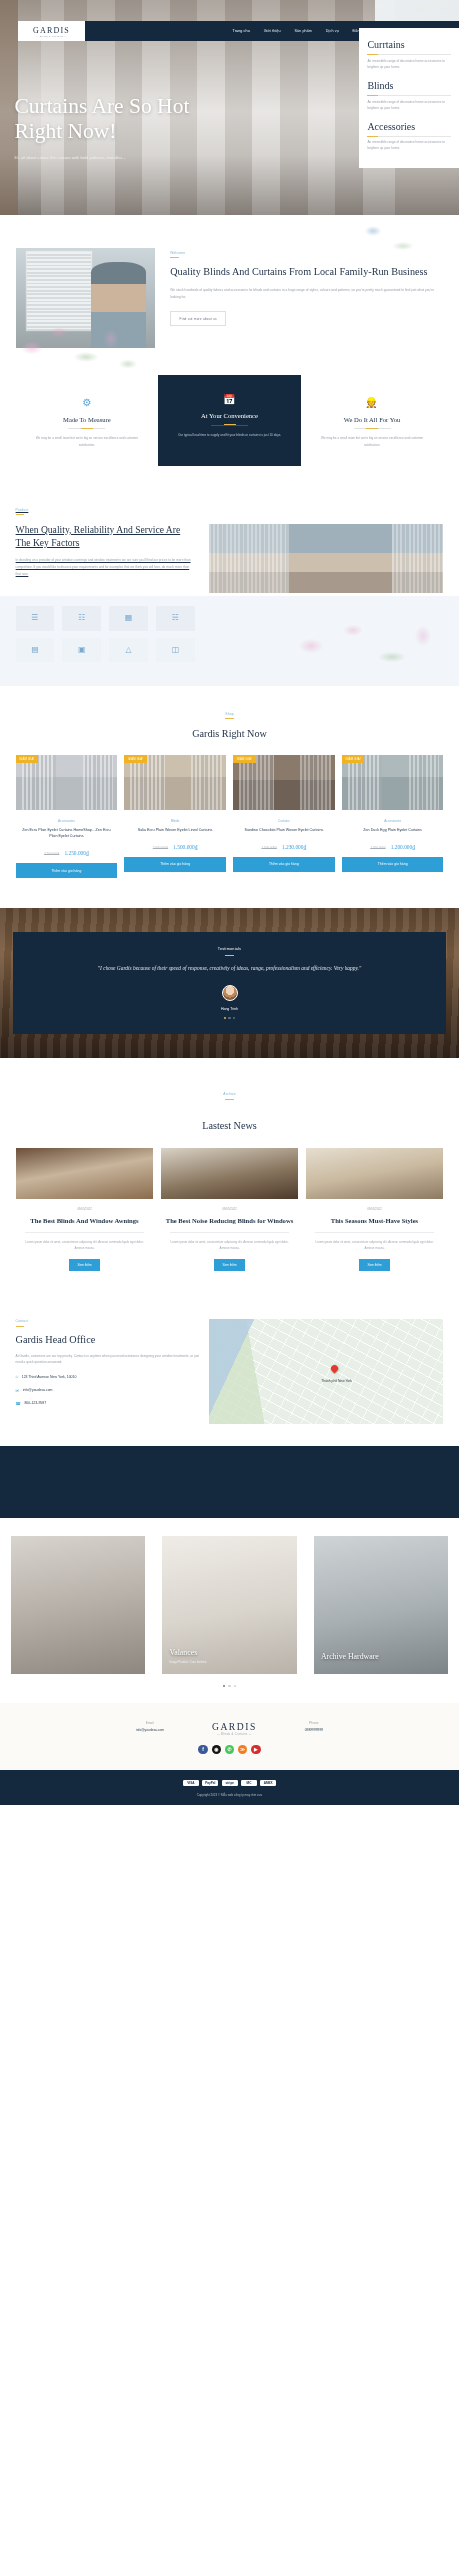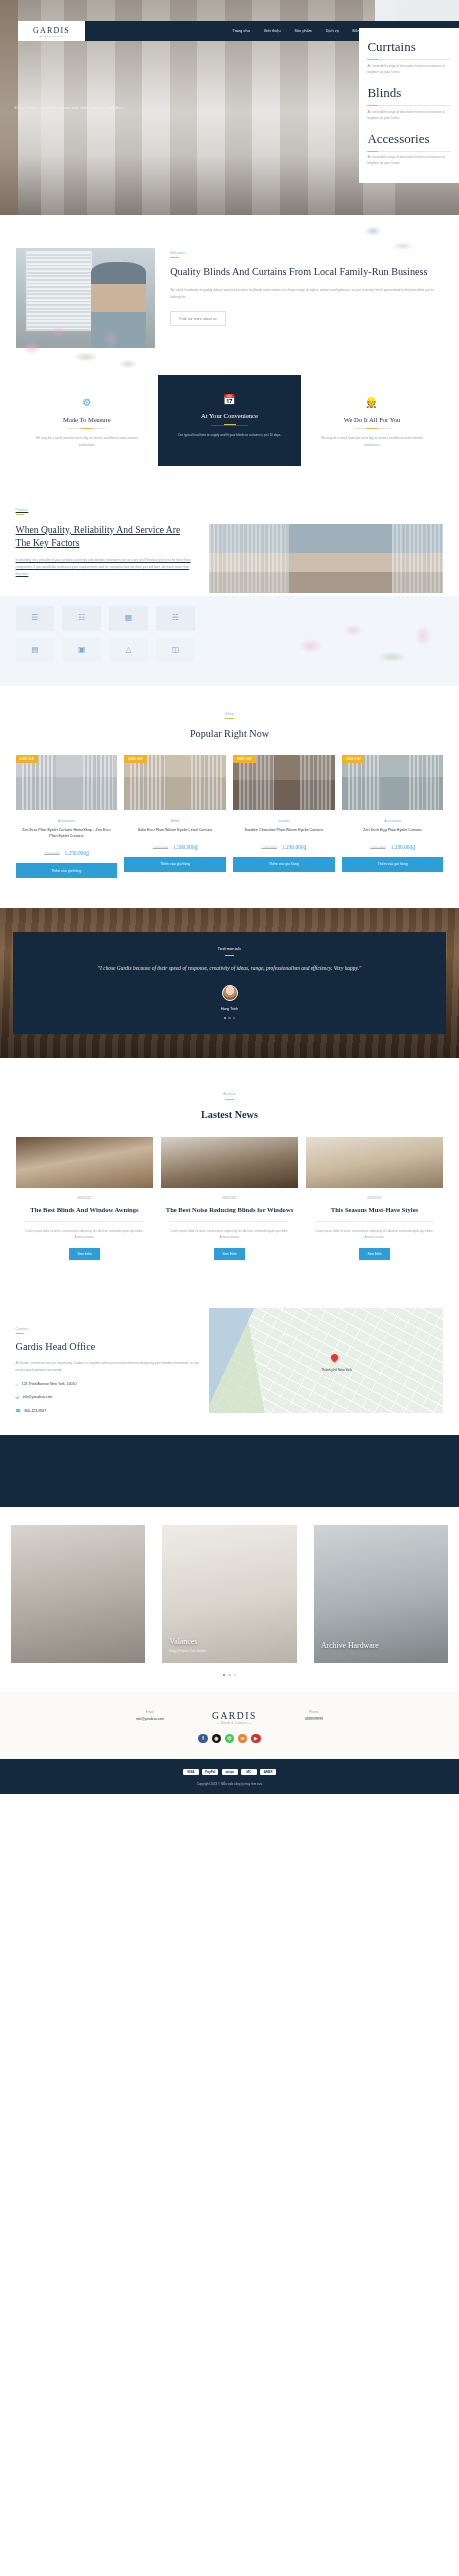--- a/index.html
+++ b/index.html
@@ -69,21 +69,21 @@
   .hero-copy { position: absolute; left: 14.4px; top: 94px; z-index: 4; width: 197px; }
   .hero-copy h1 {
     font-family: "Liberation Serif", serif; font-weight: 400; color: #fff;
     font-size: 21.5px; line-height: 1.16; text-shadow: 0 0.6px 3.6px rgba(0,0,0,.25);
   }
   .hero-copy p { color: #f0f0f0; font-size: 3.9px; margin-top: 10.8px; letter-spacing:0.1px; }
 
   
   .hero-cards { position: absolute; right: 0; top: 27.5px; width: 100px; background:#fff; z-index: 6; padding: 8.4px 8.4px 9.6px; }
   .hcard { padding: 3.6px 0 6px; }
-  .hcard h3 { font-family:"Liberation Serif", serif; font-weight: 400; font-size: 13px; color:#1d3047; }
+  .hcard h3 { font-family:"Liberation Serif", serif; font-weight: 400; font-size: 10px; color:#1d3047; }
   .hcard .rule { height:0.6px; background:#e6e6e6; margin:3.6px 0 4.2px; position: relative; }
   .hcard .rule:before{content:"";position:absolute;left:0;top:0;width:10.8px;height:1px;background:#e8b84b;}
   .hcard p { font-size: 3.2px; line-height: 1.85; color:#9aa3ad; }
   .eyebrow { font-size: 3.3px; color: #7fb3d5; letter-spacing: 0.2px; }
   .eyebrow-rule { width: 8.4px; height: 1px; background:#e8b84b; margin-top: 2.4px; }
   .sect-title { font-family:"Liberation Serif", serif; font-weight: 400; color:#1d3047; }
 
   
   .welcome { display:flex; padding: 31px 15.6px 21.5px; gap: 15.6px; position: relative; background:#fff; }
   .welcome-img {
@@ -206,37 +206,37 @@
     background: radial-gradient(circle at 50% 32%, #f0d3b8 0 38%, #b98a5f 38% 60%, #8b5e3c 60% 100%);
     border: 1.2px solid #fff; }
   .tname { color:#fff; font-size:3.5px; margin-top: 6px; }
   .dots { display:flex; gap:2.4px; margin-top: 6.6px; }
   .dots i { width:2.1px;height:2.1px;border-radius:50%;background:#5d6f82;display:block; }
   .dots i.on { background:#e8b84b; }
 
   
   .news { text-align:center; padding: 27.5px 15.6px 24px; background:#fff; }
   .news .eyebrow-rule { margin: 2.4px auto 0; }
-  .news h2 { font-size: 10.2px; margin-top: 9px; font-weight: bold; }
+  .news h2 { font-size: 10.2px; margin-top: 20px; }
   .ngrid { display:flex; gap: 7.2px; margin-top: 16.7px; }
   .ncard { flex:1; }
   .nimg { height: 51px; }
   .nimg.a { background: linear-gradient(170deg,#6b4f3a 0%, #c8b59c 45%, #8a6c4e 100%); }
   .nimg.b { background: linear-gradient(170deg,#d9d2c6 0%, #8a7760 55%, #5c4staple 100%); }
   .nimg.b { background: linear-gradient(170deg,#d9d2c6 0%, #8a7760 55%, #4e3a2a 100%); }
   .nimg.c { background: linear-gradient(170deg,#e6ded0 0%, #c9b99f 50%, #8d7a62 100%); }
   .ndate { font-size:2.9px; color:#a0a8b0; margin-top: 8.4px; }
   .ntitle { font-family:"Liberation Serif", serif; font-size: 6.6px; line-height:1.4; margin-top: 4.8px; color:#1d3047; }
   .nrule { height:0.6px; background:#ececec; margin: 7.2px 9.6px 0; }
   .nexcerpt { font-size:2.9px; line-height:2; color:#a0a8b0; margin-top: 7.2px; padding: 0 6px; }
   .btn-more { margin-top: 7.2px; display:inline-block; background:#2e9fd6; color:#fff; border:none;
     font-size:3.1px; padding: 4.2px 8.4px; cursor:pointer; }
 
   
-  .contact { display:flex; gap: 2px; padding: 24px 15.6px 21.5px; background:#fff;align-items:flex-end; }
+  .contact { display:flex; gap: 2px; padding: 24px 15.6px 21.5px; background:#fff; }
   .c-left { width: 191px; }
   .c-left h2 { font-size: 10.2px; margin-top: 7.2px; }
   .c-left p.body { font-size:3.2px; line-height:2.05; color:#98a1ab; margin-top: 7.8px; }
   .cline { display:flex; align-items:center; gap:3.6px; font-size:3.5px; color:#2b3d52; margin-top: 8.4px; }
   .cline .ci { color:#2e9fd6; font-size:4.2px; }
   .map { flex:1; height: 105px; position:relative; overflow:hidden;
     background: #e8efe6; }
   .map:before{content:"";position:absolute;inset:0;
     background:
       linear-gradient(115deg, rgba(180,205,225,.85) 0 16%, transparent 16% 100%),
@@ -302,20 +302,21 @@
       <a href="#">Sản phẩm</a>
       <a href="#">Dịch vụ</a>
       <a href="#">Đăng ký đại lý</a>
       <a href="#">Tin tức</a>
       <a href="#">Liên hệ</a>
       <span class="cart-ico">🛒</span>
     </nav>
   </div>
 
   <div class="hero-copy">
+    <h1>Curtains Are So Hot Right Now!</h1>
     <p>It's all about colour this season with bold patterns, metallics...</p>
   </div>
 
   <aside class="hero-cards">
     <div class="hcard">
       <h3>Currtains</h3>
       <div class="rule"></div>
       <p>An irresistible range of decorative home accessories to brighten up your home.</p>
     </div>
     <div class="hcard">
@@ -403,21 +404,21 @@
     <div class="ico-card">
         <span class="ico-glyph">◫</span>
       </div>
   </div>
   <div class="q-petals"></div>
 </section>
 
 <section class="shop">
   <span class="eyebrow">Shop</span>
   <div class="eyebrow-rule"></div>
-  <h2 class="sect-title">Popular Right Now</h2>
+  <h2 class="sect-title">Gardis Right Now</h2>
   <div class="pgrid">
 
     <div class="pcard">
       <div class="pimg v1">
         <span class="badge">GIẢM GIÁ!</span>
       </div>
       <div class="pcat">Accessories</div>
       <div class="pname">Zen Ecru Plain Eyelet Curtains HomeShop…Zen Ecru Plain Eyelet Curtains</div>
       <div class="pprice">
         <span class="old">2.200.000₫</span>

